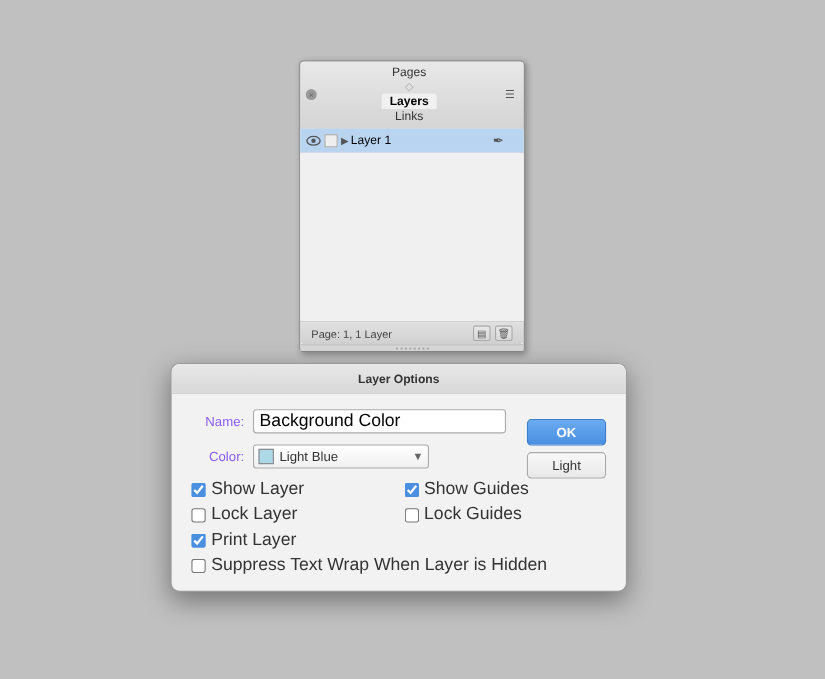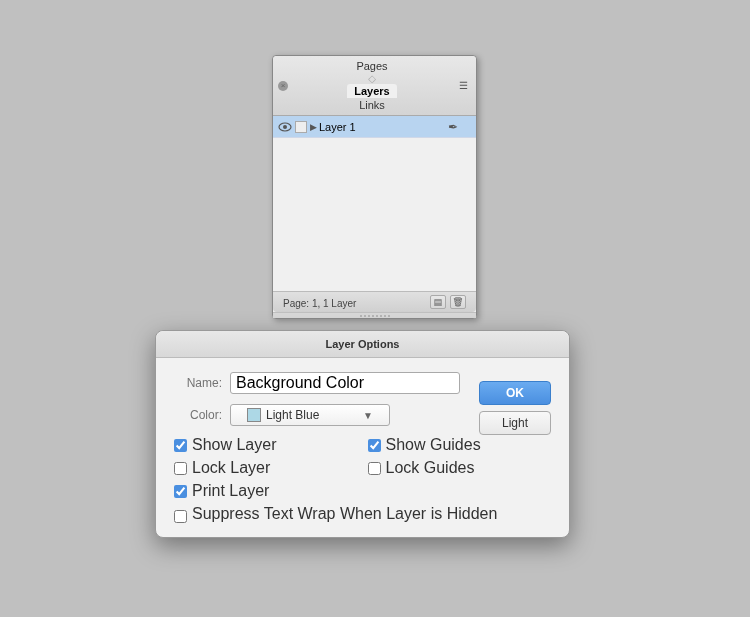--- a/index.html
+++ b/index.html
@@ -235,21 +235,21 @@
     }
 
     .dialog-row {
       display: flex;
       align-items: center;
       margin-bottom: 10px;
     }
 
     .dialog-label {
       font-size: 12px;
-      color: #737373;
+      color: #8b5cf6;
       width: 48px;
       text-align: right;
       margin-right: 8px;
     }
 
     .dialog-name-input {
       width: 230px;
       height: 22px;
       border: 1px solid #aaa;
       border-radius: 3px;
@@ -260,21 +260,21 @@
     }
 
     .dialog-color-select-wrapper {
       display: flex;
       align-items: center;
       width: 160px;
       height: 22px;
       border: 1px solid #aaa;
       border-radius: 3px;
       background: linear-gradient(to bottom, #fff, #f0f0f0);
-      padding: 0 16px;
+      padding: 0 4px;
       cursor: pointer;
     }
 
     .color-swatch {
       width: 14px;
       height: 14px;
       background: #add8e6;
       border: 1px solid #888;
       margin-right: 5px;
       flex-shrink: 0;
@@ -350,21 +350,21 @@
       accent-color: #4a8fe0;
     }
 
     .checkbox-label {
       font-size: 16px;
       color: #333;
     }
 
     .suppress-row {
       display: flex;
-      align-items: flex-end;
+      align-items: center;
       gap: 5px;
       margin-top: 5px;
     }
   </style>
 </head>
 <body>
 
 <div class="layers-panel">
   <div class="panel-titlebar">
     <div class="panel-titlebar-left">

